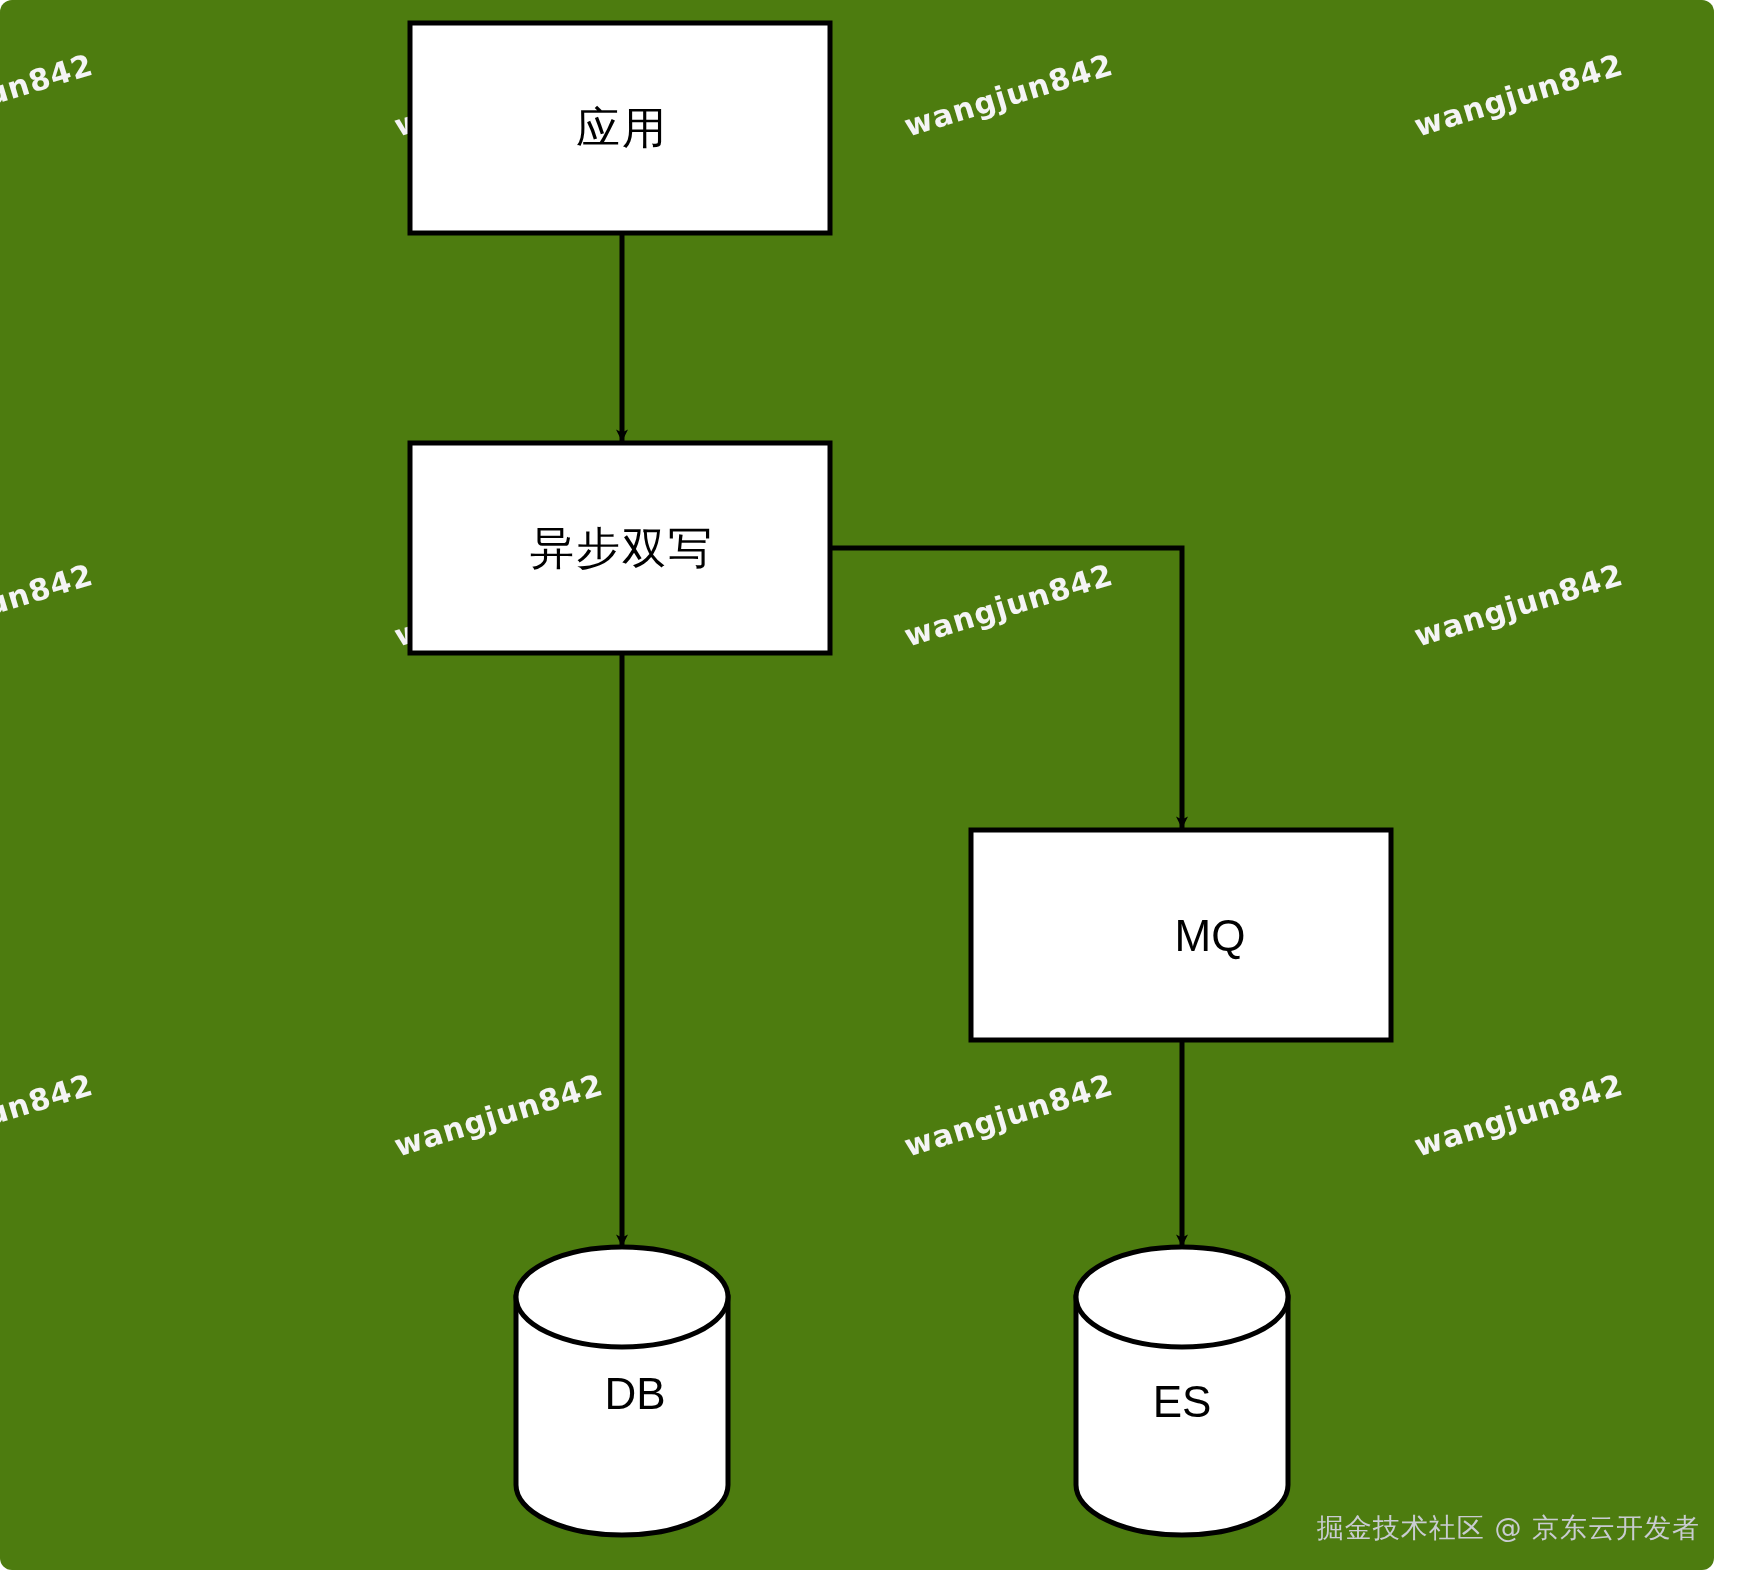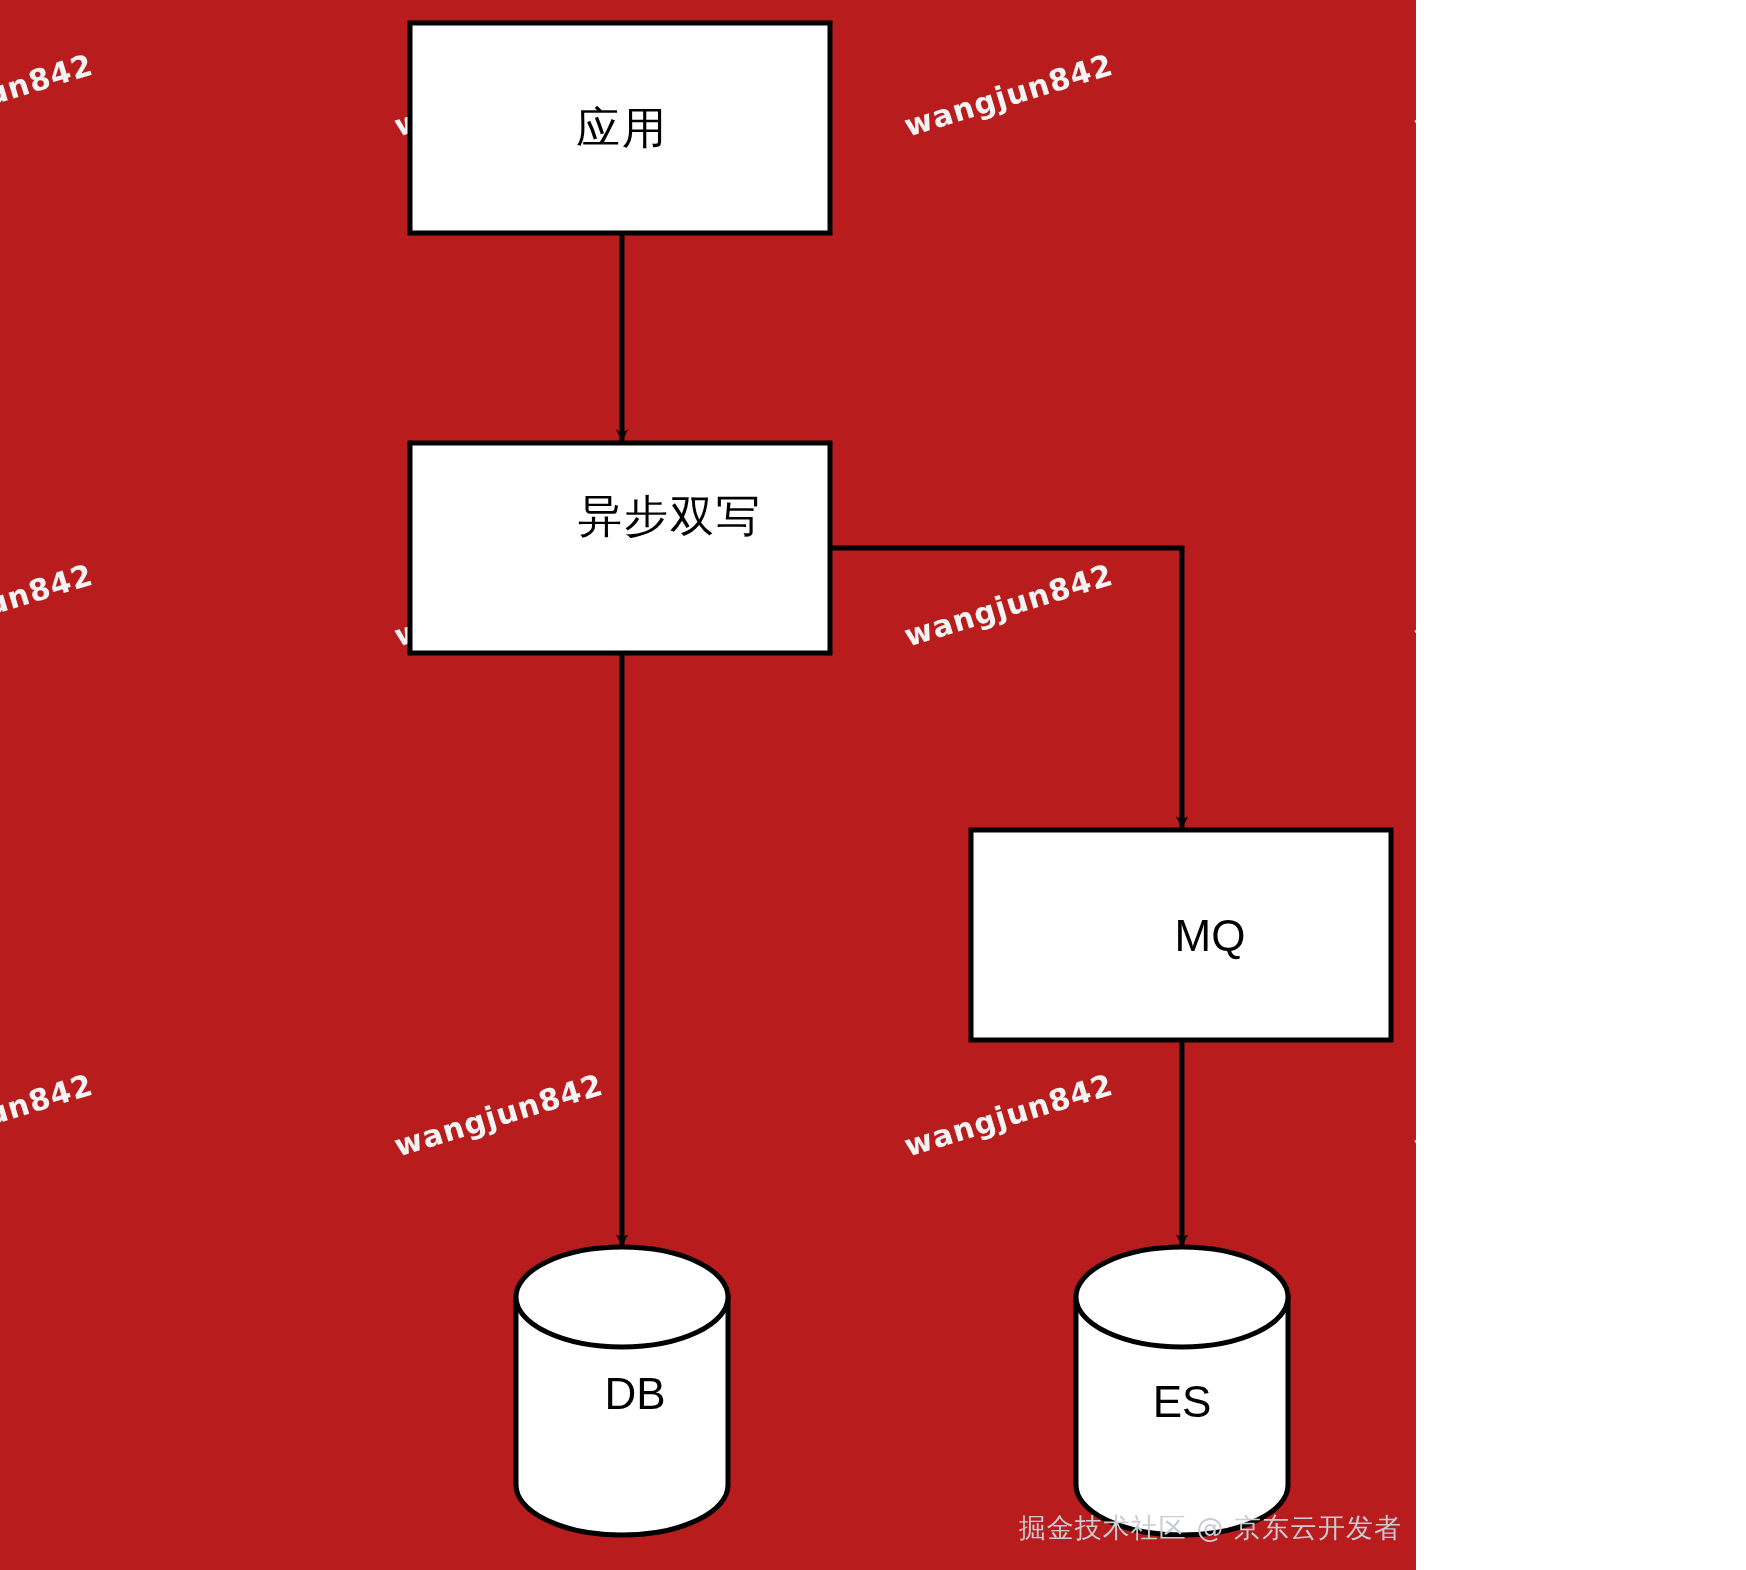--- a/index.html
+++ b/index.html
@@ -5,24 +5,25 @@
   html, body {
     margin: 0;
     padding: 0;
     background: #ffffff;
   }
   body {
     font-family: "Liberation Sans", "DejaVu Sans", sans-serif;
   }
   #canvas {
     position: relative;
-    width: 1416px;
+    width: 1714px;
     height: 1570px;
-    background: #b91c1c;
+    background: #4d7c0f;
     overflow: hidden;
+    border-radius: 12px;
   }
   #watermark-layer {
     position: absolute;
     left: 0;
     top: 0;
     width: 1746px;
     height: 1570px;
     pointer-events: none;
     z-index: 1;
   }
@@ -121,21 +122,21 @@
 
     <line x1="622" y1="653" x2="622" y2="1246" stroke="#000000" stroke-width="5" marker-end="url(#arrowFilled)"></line>
 
     <path d="M 830 548 L 1182 548 L 1182 828" fill="none" stroke="#000000" stroke-width="5" marker-end="url(#arrowFilled)"></path>
 
     <line x1="1182" y1="1040" x2="1182" y2="1246" stroke="#000000" stroke-width="5" marker-end="url(#arrowFilled)"></line>
   </svg>
 
   <div class="node-label label-cn" style="left:622px; top:128px;">应用</div>
 
-  <div class="node-label label-cn" style="left:622px; top:516px;margin-left:48px;">异步双写</div>
+  <div class="node-label label-cn" style="left:622px; top:548px;">异步双写</div>
 
   <div class="node-label label-en" style="left:1210px; top:936px;">MQ</div>
 
   <div class="node-label label-en" style="left:635px; top:1394px;">DB</div>
 
   <div class="node-label label-en" style="left:1182px; top:1394px;margin-top:8px;">ES</div>
 
   <div id="footer-watermark">掘金技术社区 @ 京东云开发者</div>
 
 </div>

